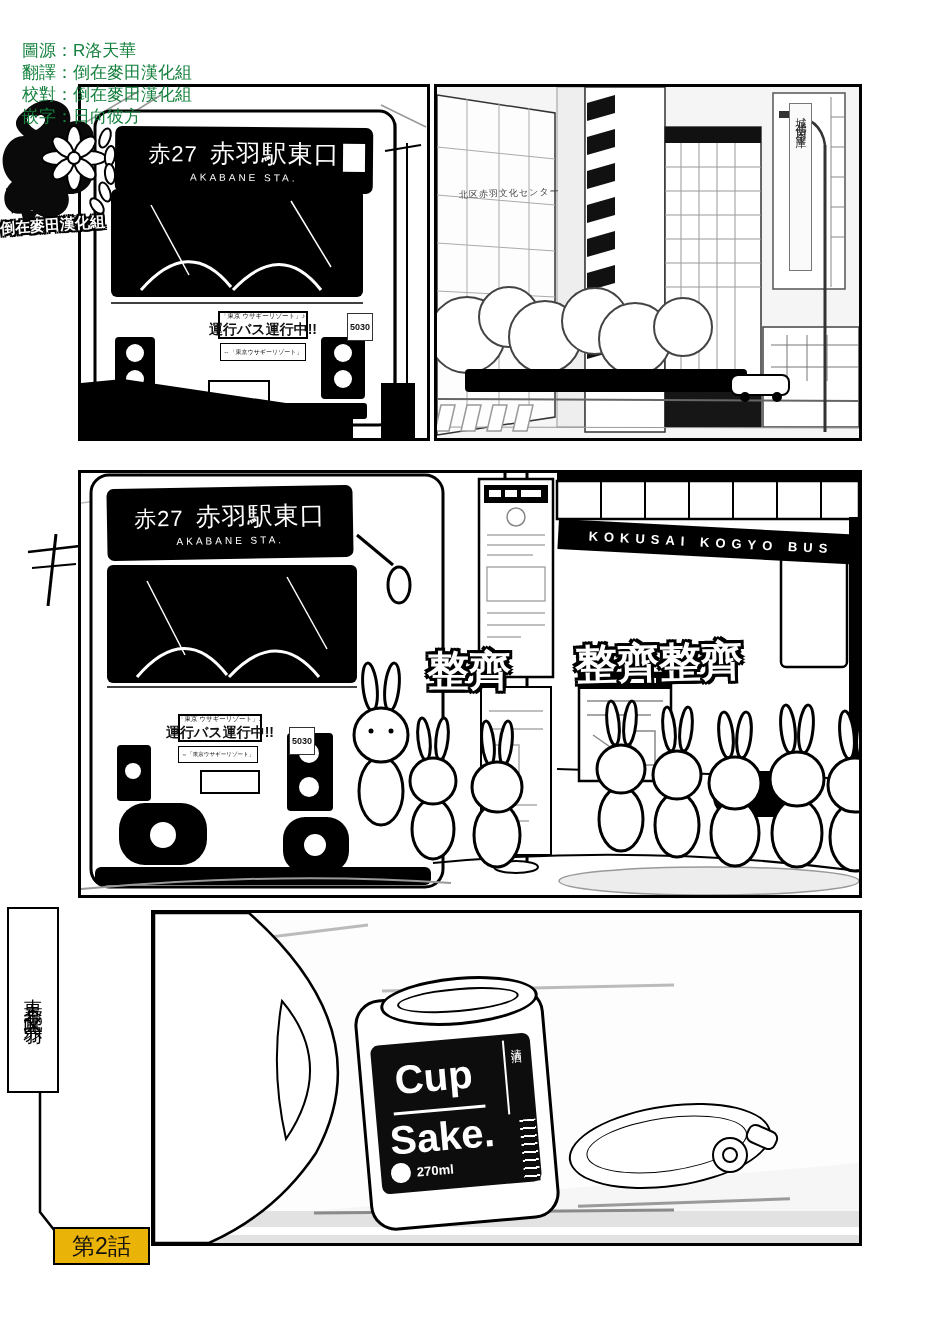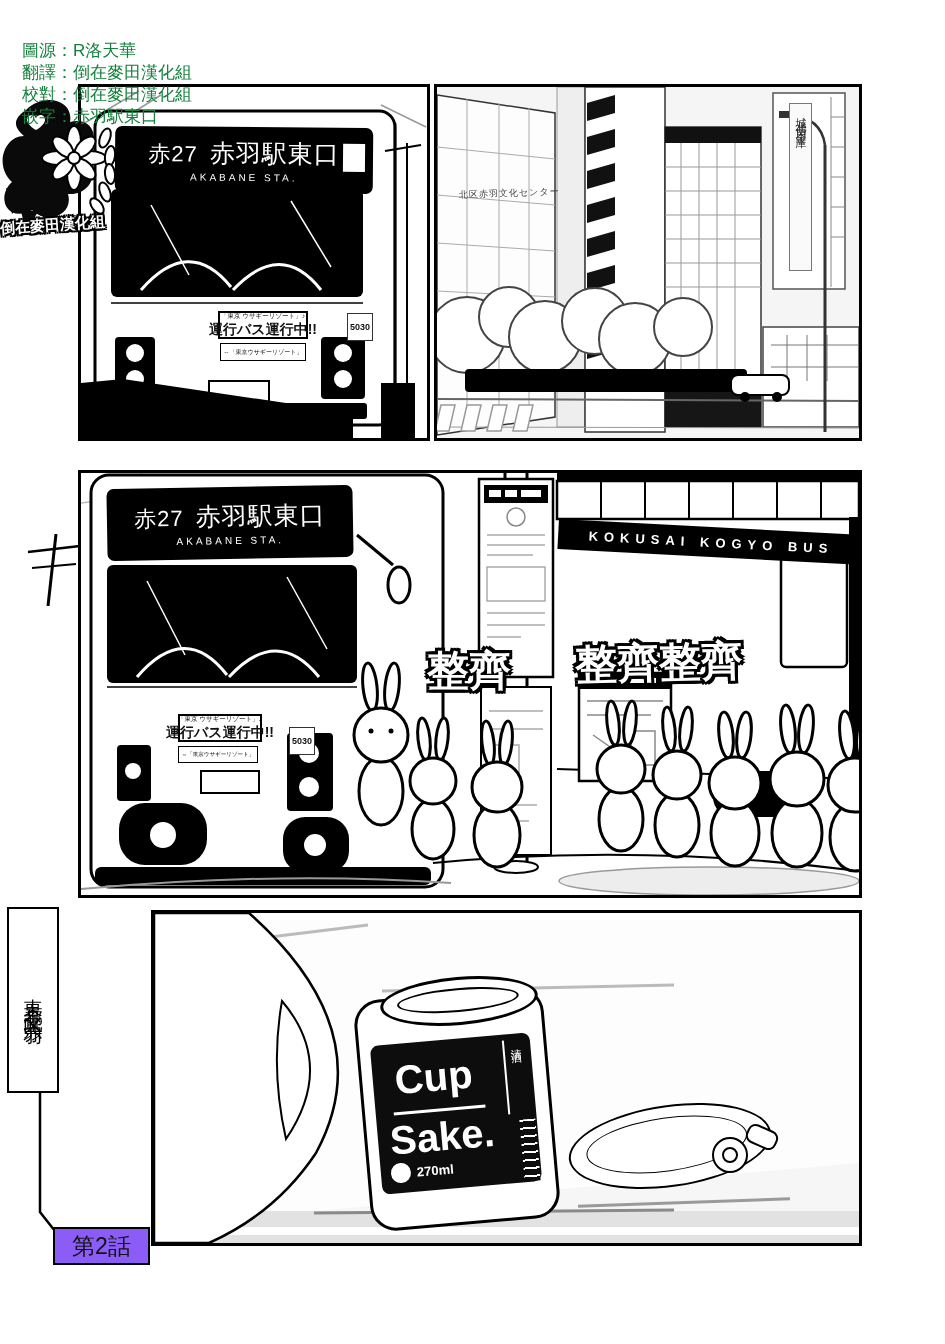--- a/index.html
+++ b/index.html
@@ -95,34 +95,34 @@
   .lid-tab { position:absolute; left:592px; top:214px; width:28px; height:16px; border:2px solid #000; border-radius:8px; background:#fff; transform:rotate(24deg); }
   .lid-shadow { position:absolute; left:424px; top:288px; width:212px; height:3px; background:#9a9a9a; transform:rotate(-2deg); }
 
   
   .caption-box {
     position:absolute; left:7px; top:907px; width:52px; height:186px; background:#fff; border:2.5px solid #000;
     box-sizing:border-box; display:flex; align-items:center; justify-content:center; z-index:15;
   }
   .caption-text { writing-mode:vertical-rl; font-size:19px; letter-spacing:5px; color:#000; }
   .chapter-box {
-    position:absolute; left:53px; top:1227px; width:97px; height:38px; background:#8b5cf6; border:2.5px solid #000;
+    position:absolute; left:53px; top:1227px; width:97px; height:38px; background:#eab308; border:2.5px solid #000;
     box-sizing:border-box; display:flex; align-items:center; justify-content:center; z-index:15; font-size:23px;
   }
 </style>
 </head>
 <body>
 
 <div class="page">
 
   <div class="credits">
     <div>圖源：R洛天華</div>
     <div>翻譯：倒在麥田漢化組</div>
     <div>校對：倒在麥田漢化組</div>
-    <div>嵌字：赤羽駅東口</div>
+    <div>嵌字：日向彼方</div>
   </div>
 
   <div class="logo">
     <svg width="118" height="160" viewBox="0 0 118 160">
       <path d="M24,14 C42,-4 72,4 68,26 C92,20 100,46 82,58 C100,72 90,100 66,98 C72,118 46,130 30,114 C4,128 -6,100 10,86 C-8,70 2,40 22,40 C10,30 12,22 24,14 Z" fill="#0a0a0a"></path>
       <path d="M34,22 c3,-5 9,-3 9,2 c0,5 -9,10 -9,10 c0,0 -9,-5 -9,-10 c0,-5 6,-7 9,-2 Z" fill="#fff"></path>
       <g stroke="#000" stroke-width="2" fill="#fff">
         <ellipse cx="72" cy="46" rx="7" ry="16"></ellipse>
         <ellipse cx="72" cy="78" rx="7" ry="16"></ellipse>
         <ellipse cx="56" cy="62" rx="16" ry="7"></ellipse>

